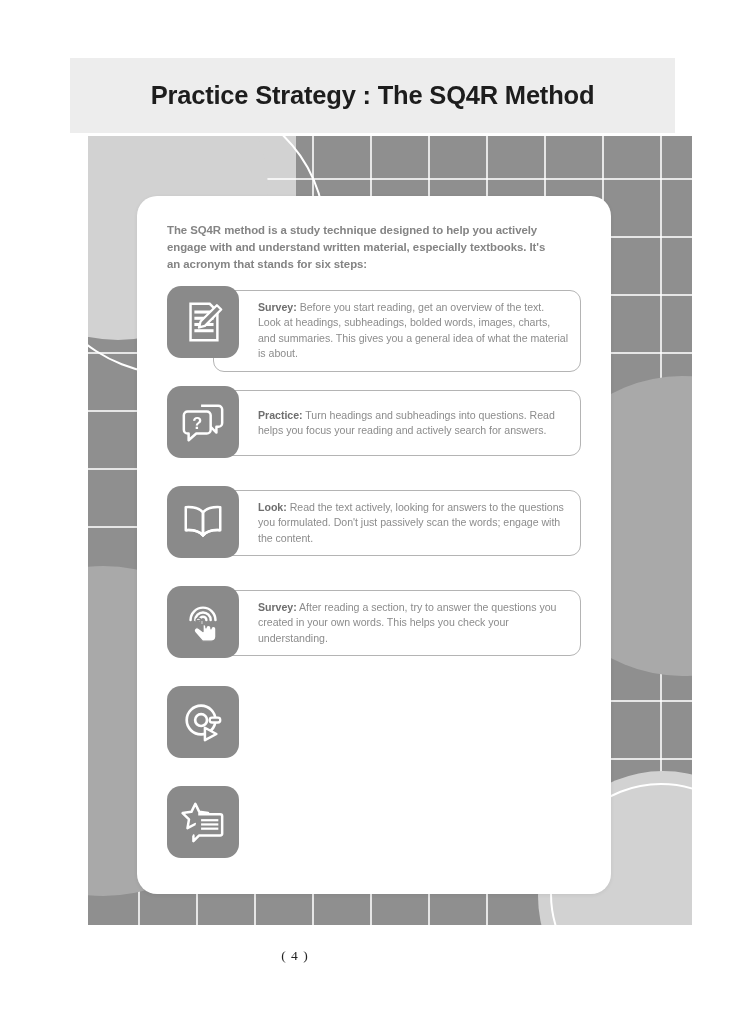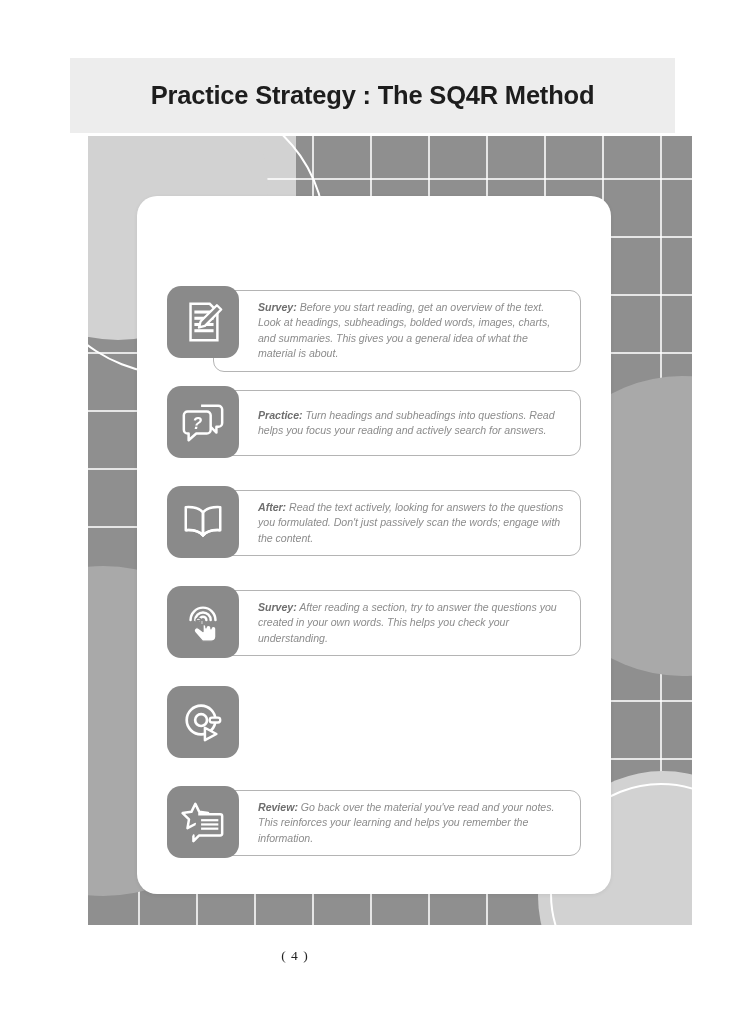--- a/index.html
+++ b/index.html
@@ -112,21 +112,21 @@
     font-size:11.4px;
     font-weight:bold;
     line-height:1.47;
     color:#848484;
     letter-spacing:-0.05px;
   }
 
   
   .steps{
     position:absolute;
-    left:30px;top:90px;width:414px;font-style:italic;
+    left:30px;top:90px;width:414px;
   }
   .step{
     position:relative;
     height:83px;
     margin-bottom:17px;
   }
   .step-icon{
     position:absolute;
     left:0;top:0;
     width:72px;height:72px;
@@ -187,20 +187,21 @@
     <div class="blob-top-notch"></div>
     <div class="bg-arc-line"></div>
     <div class="blob blob-left-mid"></div>
     <div class="blob blob-right-mid"></div>
     <div class="blob blob-br"></div>
     <div class="blob blob-br-ring"></div>
   </div>
 
   <div class="content-card">
 
+    <div class="intro-text">The SQ4R method is a study technique designed to help you actively engage with and understand written material, especially textbooks. It's  an acronym that stands for six steps:</div>
 
     <div class="steps">
 
       <div class="step">
         <div class="step-body">
           <div class="step-text"><span class="step-label">Survey:</span><span> Before you start reading, get an overview of the text. Look at headings, subheadings, bolded words, images, charts, and summaries. This gives you a general idea of what the material is about.</span></div>
         </div>
         <div class="step-icon">
           <svg width="46" height="46" viewBox="0 0 48 48" aria-hidden="true">
             <path d="M11 5 h20 l8 8 v30 h-28 z" fill="none" stroke="#ffffff" stroke-width="2.6"></path>
@@ -223,21 +224,21 @@
           <svg width="46" height="46" viewBox="0 0 48 48" aria-hidden="true">
             <path d="M22 7 h18 a4 4 0 0 1 4 4 v14 a4 4 0 0 1 -4 4 h-2 l0 6 -6 -6" fill="none" stroke="#ffffff" stroke-width="2.6" stroke-linejoin="round"></path>
             <path d="M8 13 h20 a4 4 0 0 1 4 4 v15 a4 4 0 0 1 -4 4 h-11 l-8 7 0 -7 h-1 a4 4 0 0 1 -4 -4 v-15 a4 4 0 0 1 4 -4 z" fill="#8a8a8a" stroke="#ffffff" stroke-width="2.6" stroke-linejoin="round"></path>
             <text x="18" y="31" font-family="Liberation Sans, sans-serif" font-size="17" font-weight="bold" fill="#ffffff" text-anchor="middle">?</text>
           </svg>
         </div>
       </div>
 
       <div class="step">
         <div class="step-body">
-          <div class="step-text"><span class="step-label">After:</span><span> Read the text actively, looking for answers to the questions you formulated. Don't just passively scan the words; engage with the content.</span></div>
+          <div class="step-text"><span class="step-label">Look:</span><span> Read the text actively, looking for answers to the questions you formulated. Don't just passively scan the words; engage with the content.</span></div>
         </div>
         <div class="step-icon">
           <svg width="46" height="46" viewBox="0 0 48 48" aria-hidden="true">
             <path d="M24 14 C20 9.5 13 8 6 8.5 v24 C13 32 20 33.5 24 38 z" fill="none" stroke="#ffffff" stroke-width="2.6" stroke-linejoin="round"></path>
             <path d="M24 14 C28 9.5 35 8 42 8.5 v24 C35 32 28 33.5 24 38 z" fill="none" stroke="#ffffff" stroke-width="2.6" stroke-linejoin="round"></path>
             <path d="M24 14 v24" stroke="#ffffff" stroke-width="2.2"></path>
             <path d="M6 32.5 C13 32 20 33.5 24 38 C28 33.5 35 32 42 32.5" fill="none" stroke="#ffffff" stroke-width="2.6"></path>
           </svg>
         </div>
       </div>
@@ -261,23 +262,20 @@
           <svg width="46" height="46" viewBox="0 0 48 48" aria-hidden="true">
             <circle cx="22" cy="22" r="15" fill="none" stroke="#ffffff" stroke-width="2.8"></circle>
             <circle cx="22" cy="22" r="6.2" fill="none" stroke="#ffffff" stroke-width="2.8"></circle>
             <rect x="31" y="19.5" width="11" height="5" rx="2.4" fill="#8a8a8a" stroke="#ffffff" stroke-width="2.4"></rect>
             <path d="M26 30 l12 6.5 -12 6.5 z" fill="#8a8a8a" stroke="#ffffff" stroke-width="2.6" stroke-linejoin="round"></path>
           </svg>
         </div>
       </div>
 
       <div class="step">
-        <div class="step-body">
-          <div class="step-text"><span class="step-label">Review:</span><span> Go back over the material you've read and your notes. This reinforces your learning and helps you remember the information.</span></div>
-        </div>
         <div class="step-icon">
           <svg width="46" height="46" viewBox="0 0 48 48" aria-hidden="true">
             <path d="M16 5 l4.1 8.4 9.2 1.3 -6.7 6.5 1.6 9.2 -8.2 -4.3 -8.2 4.3 1.6 -9.2 -6.7 -6.5 9.2 -1.3 z" fill="#8a8a8a" stroke="#ffffff" stroke-width="2.6" stroke-linejoin="round"></path>
             <path d="M19 16 h23 a2 2 0 0 1 2 2 v18 a2 2 0 0 1 -2 2 h-22 l-6 6 0 -6 h-0.5" fill="#8a8a8a" stroke="#ffffff" stroke-width="2.6" stroke-linejoin="round"></path>
             <g fill="#ffffff">
               <rect x="22" y="21" width="18" height="2.3"></rect>
               <rect x="22" y="25.4" width="18" height="2.3"></rect>
               <rect x="22" y="29.8" width="18" height="2.3"></rect>
             </g>
           </svg>

